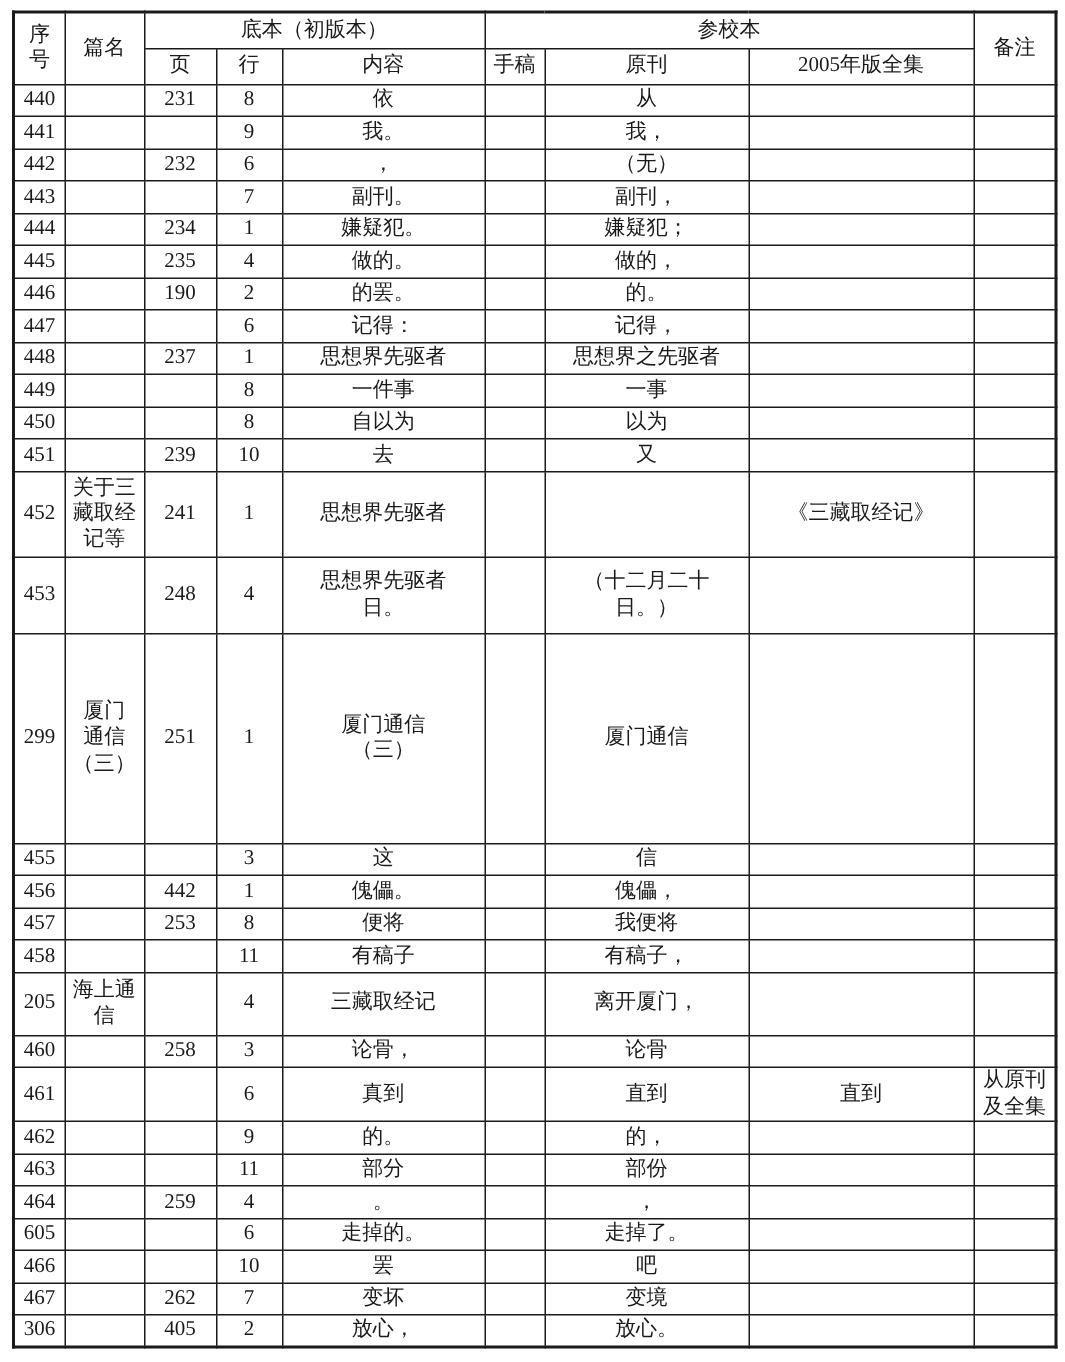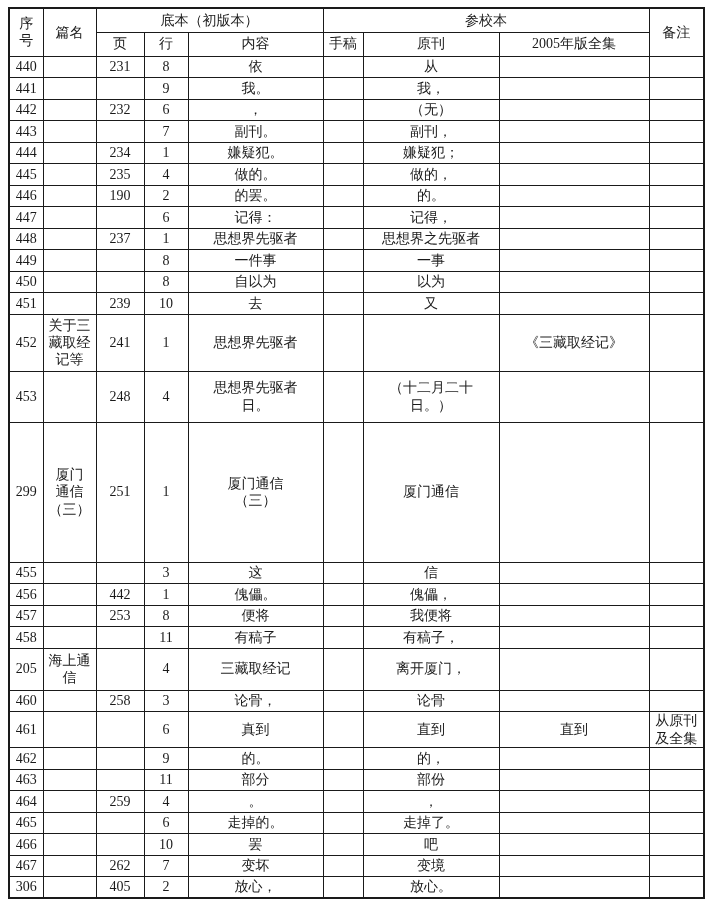--- a/index.html
+++ b/index.html
@@ -376,21 +376,21 @@
           <td></td>
           <td>259</td>
           <td>4</td>
           <td>。</td>
           <td></td>
           <td>，</td>
           <td></td>
           <td></td>
         </tr>
         <tr>
-          <td>465</td>
+          <td>605</td>
           <td></td>
           <td></td>
           <td>6</td>
           <td>走掉的。</td>
           <td></td>
           <td>走掉了。</td>
           <td></td>
           <td></td>
         </tr>
         <tr>

